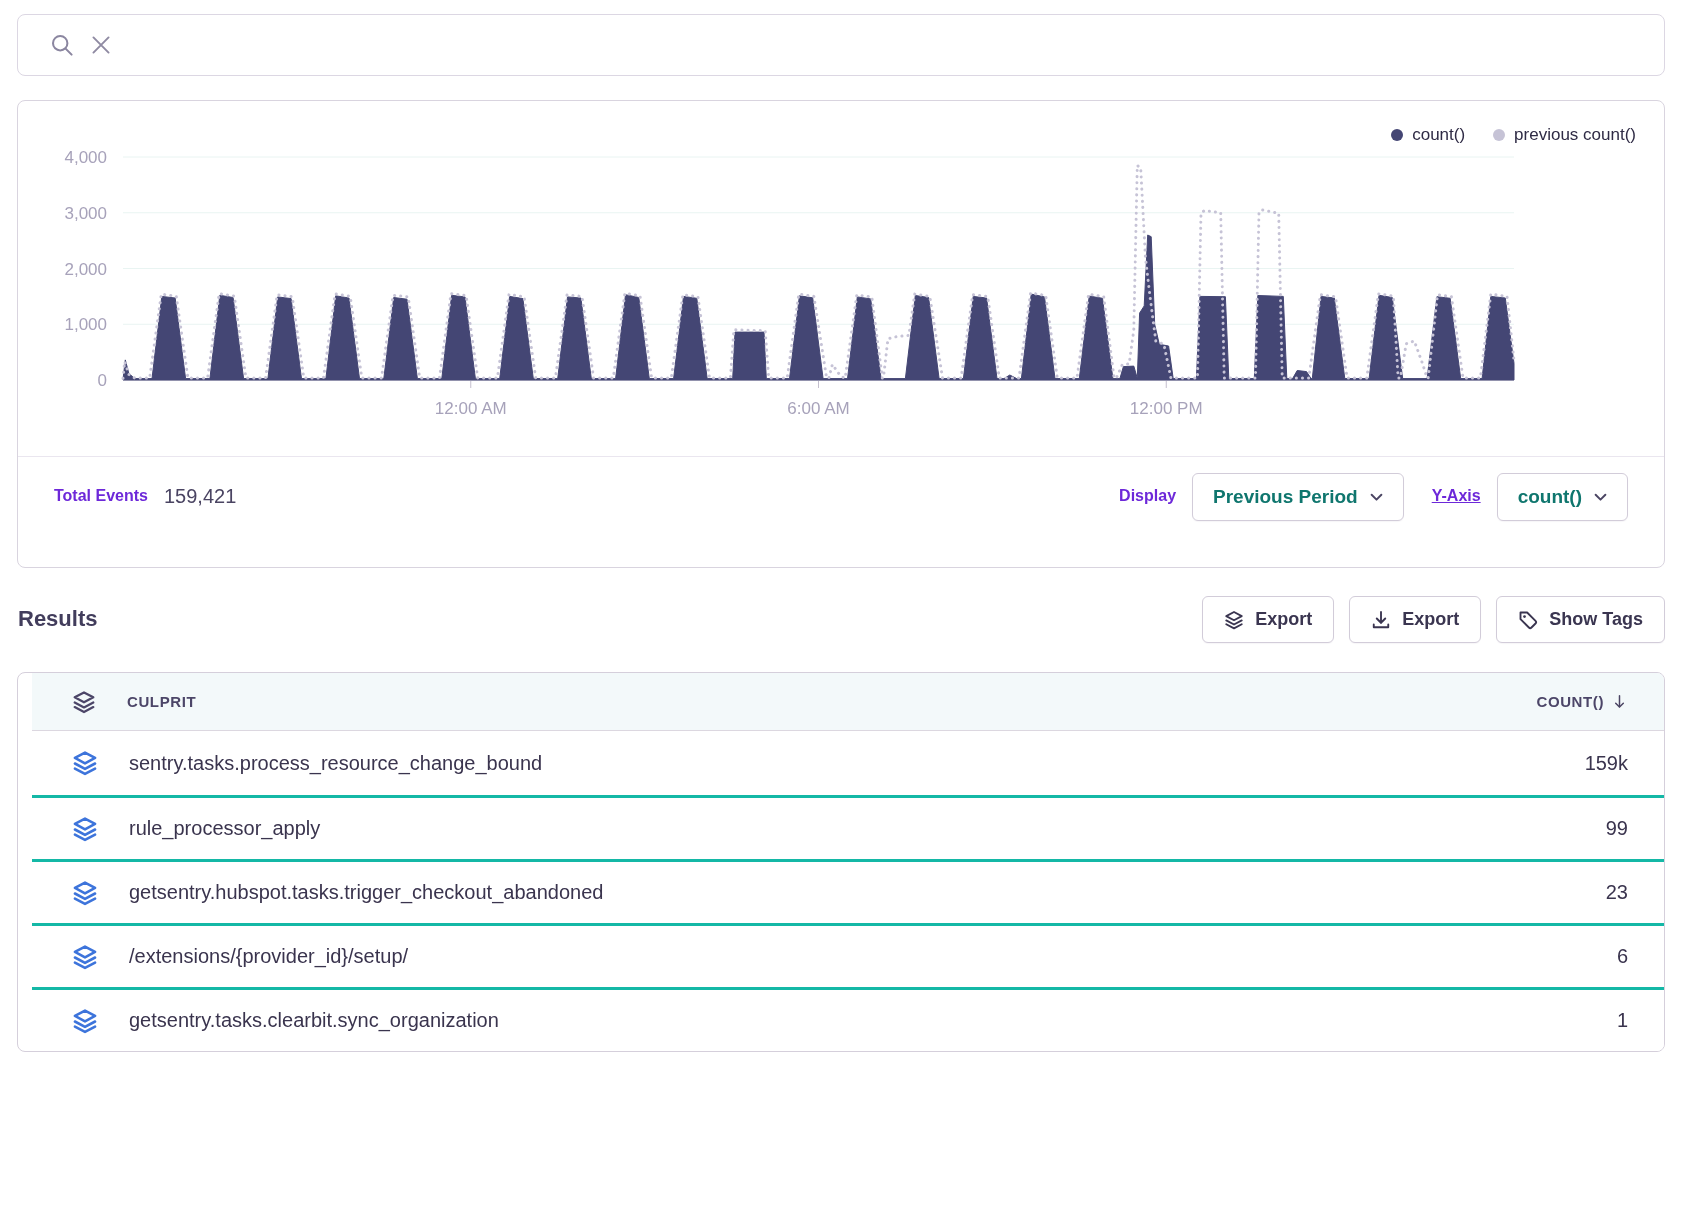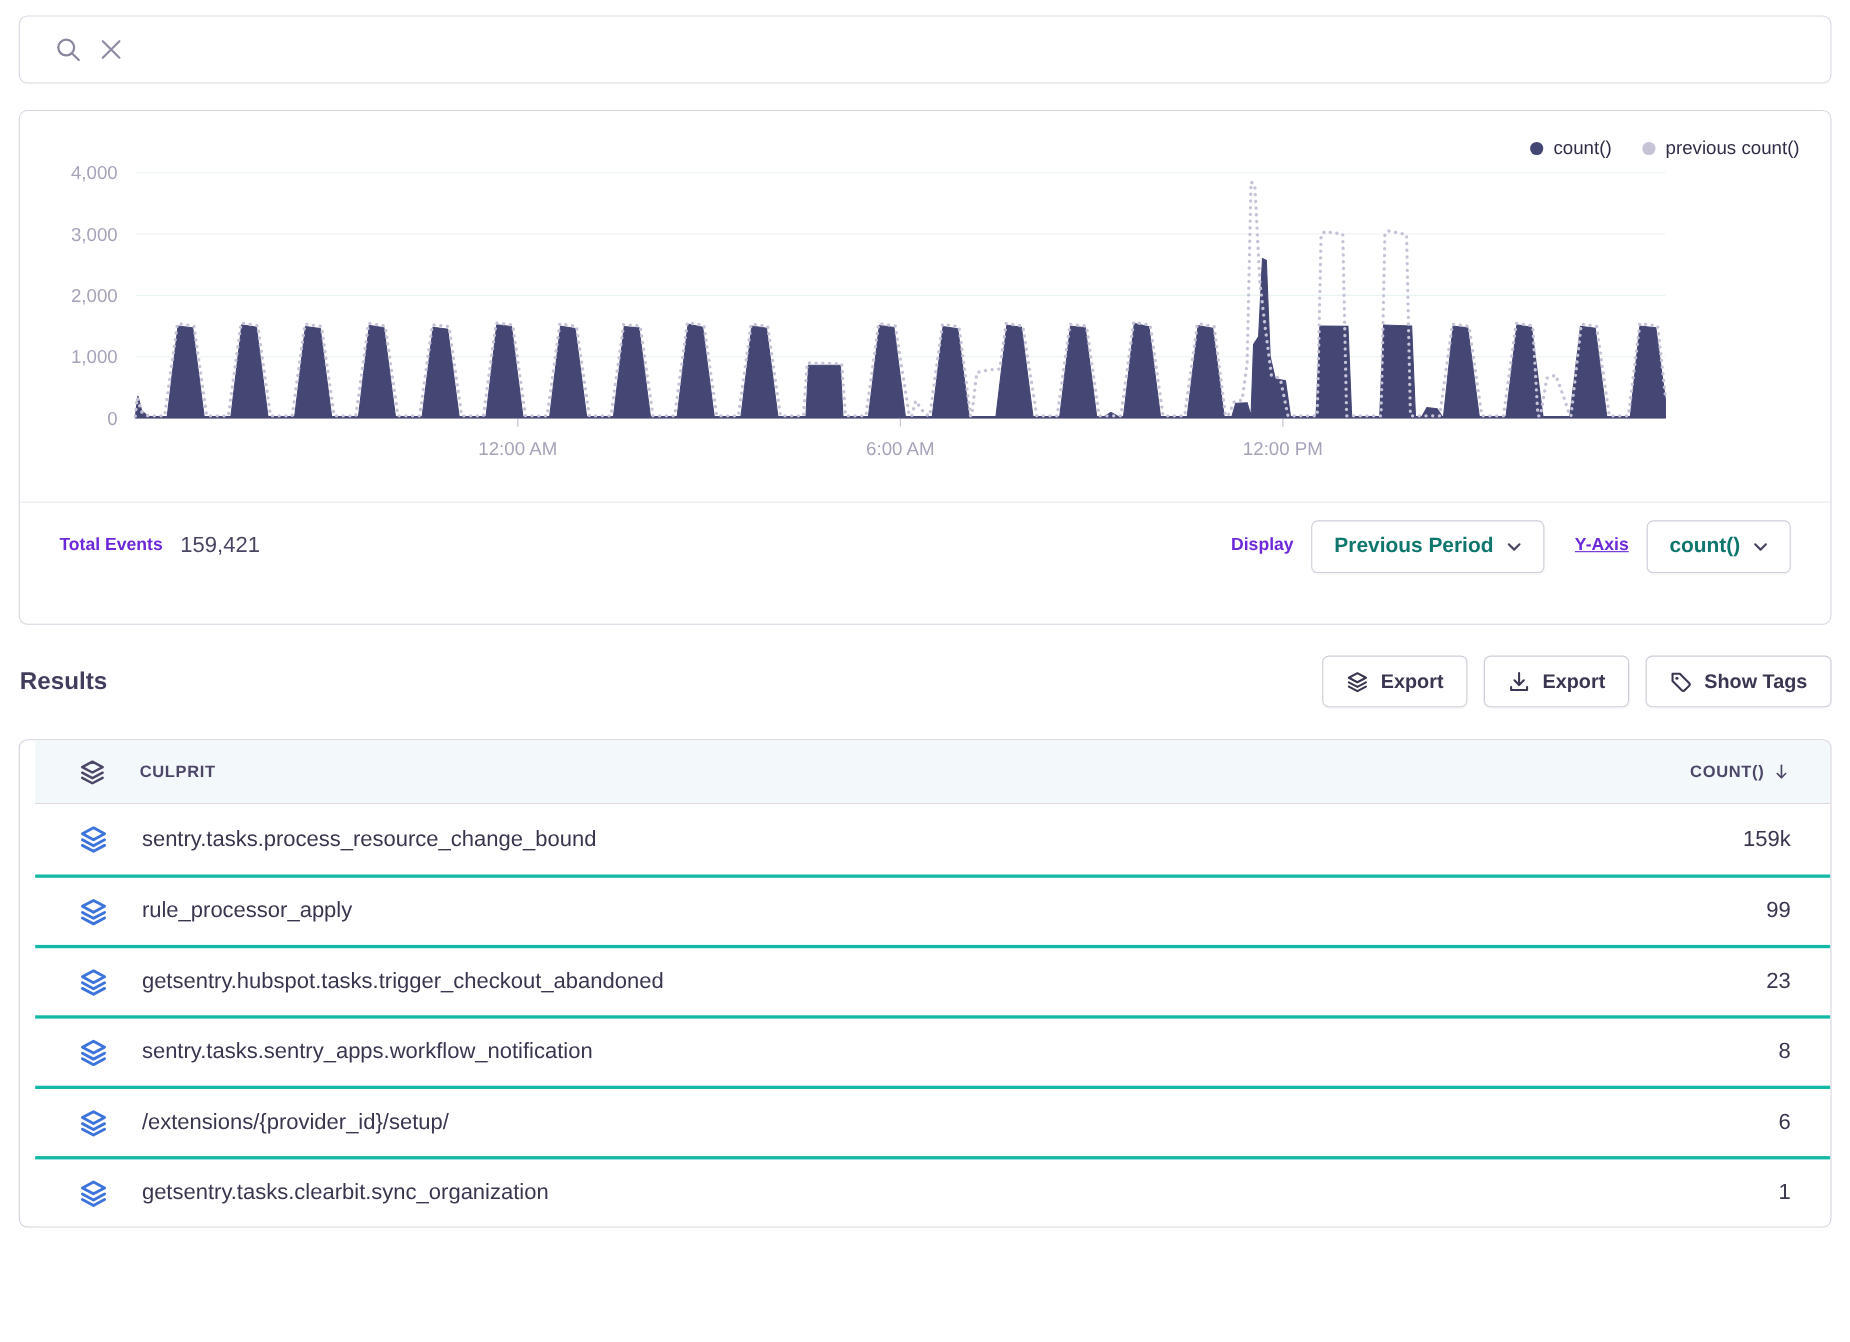--- a/index.html
+++ b/index.html
@@ -254,31 +254,20 @@
         <span class="cell-count">23</span>
       </div>
       <div class="trow">
         <span class="row-icon">
           <svg viewBox="0 0 16 16" width="26" height="26" fill="none" stroke="#3d74db" stroke-width="1.6" stroke-linecap="round" stroke-linejoin="round">
             <path d="M8 1.6 L14.2 4.9 L8 8.2 L1.8 4.9 Z"></path>
             <path d="M14.2 8.3 L8 11.6 L1.8 8.3"></path>
             <path d="M14.2 11.4 L8 14.7 L1.8 11.4"></path>
           </svg>
         </span>
-        <span class="cell-culprit">sentry.tasks.sentry_apps.workflow_notification</span>
-        <span class="cell-count">8</span>
-      </div>
-      <div class="trow">
-        <span class="row-icon">
-          <svg viewBox="0 0 16 16" width="26" height="26" fill="none" stroke="#3d74db" stroke-width="1.6" stroke-linecap="round" stroke-linejoin="round">
-            <path d="M8 1.6 L14.2 4.9 L8 8.2 L1.8 4.9 Z"></path>
-            <path d="M14.2 8.3 L8 11.6 L1.8 8.3"></path>
-            <path d="M14.2 11.4 L8 14.7 L1.8 11.4"></path>
-          </svg>
-        </span>
         <span class="cell-culprit">/extensions/{provider_id}/setup/</span>
         <span class="cell-count">6</span>
       </div>
       <div class="trow">
         <span class="row-icon">
           <svg viewBox="0 0 16 16" width="26" height="26" fill="none" stroke="#3d74db" stroke-width="1.6" stroke-linecap="round" stroke-linejoin="round">
             <path d="M8 1.6 L14.2 4.9 L8 8.2 L1.8 4.9 Z"></path>
             <path d="M14.2 8.3 L8 11.6 L1.8 8.3"></path>
             <path d="M14.2 11.4 L8 14.7 L1.8 11.4"></path>
           </svg>

